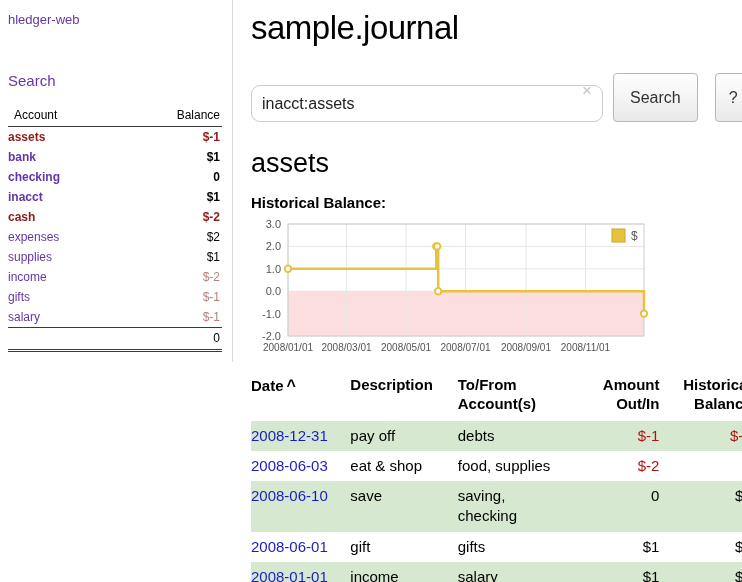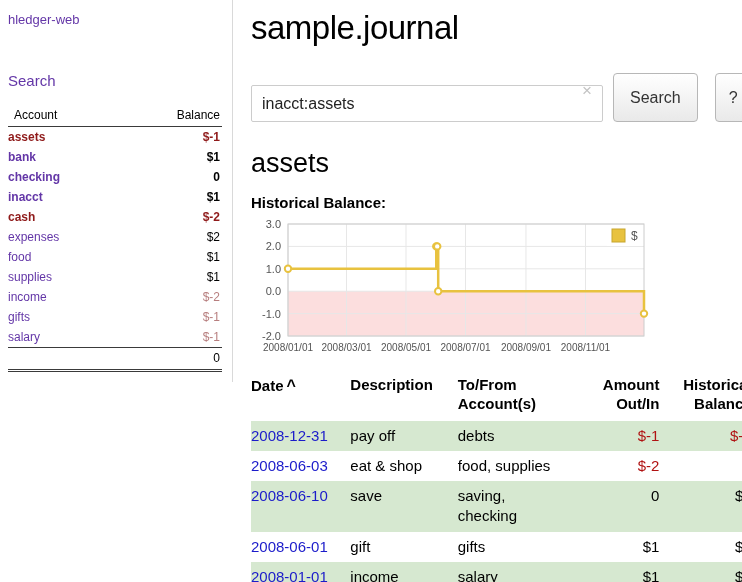--- a/index.html
+++ b/index.html
@@ -34,21 +34,21 @@
   .b-soft  { color: #b77e7e; }
   table.accounts tfoot td { border-top: 1px solid #3a3a3a; border-bottom: 3px double #3a3a3a; padding: 3px 0 4px 0; }
 
   
   .main { flex: 1; padding: 8px 6px 0 18px; }
   h1.page-title { font-size: 33px; font-weight: normal; line-height: 40px; letter-spacing: -0.5px; }
   .search-row { display: flex; align-items: center; margin-top: 25px; }
   .search-box { position: relative; width: 352px; }
   .search-box input {
     width: 100%; height: 37px; font-size: 16px; padding: 0 32px 0 10px;
-    border: 1px solid #ccc; border-radius: 2px; color: #222;
+    border: 1px solid #ccc; border-radius: 9px; color: #222;
     font-family: "Liberation Sans", "DejaVu Sans", sans-serif; outline: none; margin-top: 12px;
   }
   .clear-icon { position: absolute; right: 11px; top: 8px; color: #c3c3c3; font-size: 17px; }
   .btn {
     margin-left: 10px; height: 49px; padding: 0 16px; font-size: 16px; color: #333;
     background: linear-gradient(#ffffff, #e9e9e9); border: 1px solid #b7b7b7; border-radius: 4px;
     font-family: "Liberation Sans", "DejaVu Sans", sans-serif; cursor: pointer;
   }
   .btn-help { margin-left: 17px; padding: 0 13px; }
   h2.acct-heading { font-size: 27px; font-weight: normal; margin-top: 25px; line-height: 32px; }
@@ -103,24 +103,20 @@
             <td class="pad2"><a class="a-purple-b">inacct</a></td>
             <td class="bal b-bold">$1</td>
           </tr>
           <tr>
             <td class="pad1"><a class="a-red-b">cash</a></td>
             <td class="bal b-red-b">$-2</td>
           </tr>
           <tr>
             <td class="pad0"><a class="a-purple">expenses</a></td>
             <td class="bal">$2</td>
-          </tr>
-          <tr>
-            <td class="pad1"><a class="a-purple">food</a></td>
-            <td class="bal">$1</td>
           </tr>
           <tr>
             <td class="pad1"><a class="a-purple">supplies</a></td>
             <td class="bal">$1</td>
           </tr>
           <tr>
             <td class="pad0"><a class="a-purple">income</a></td>
             <td class="bal b-soft">$-2</td>
           </tr>
           <tr>

